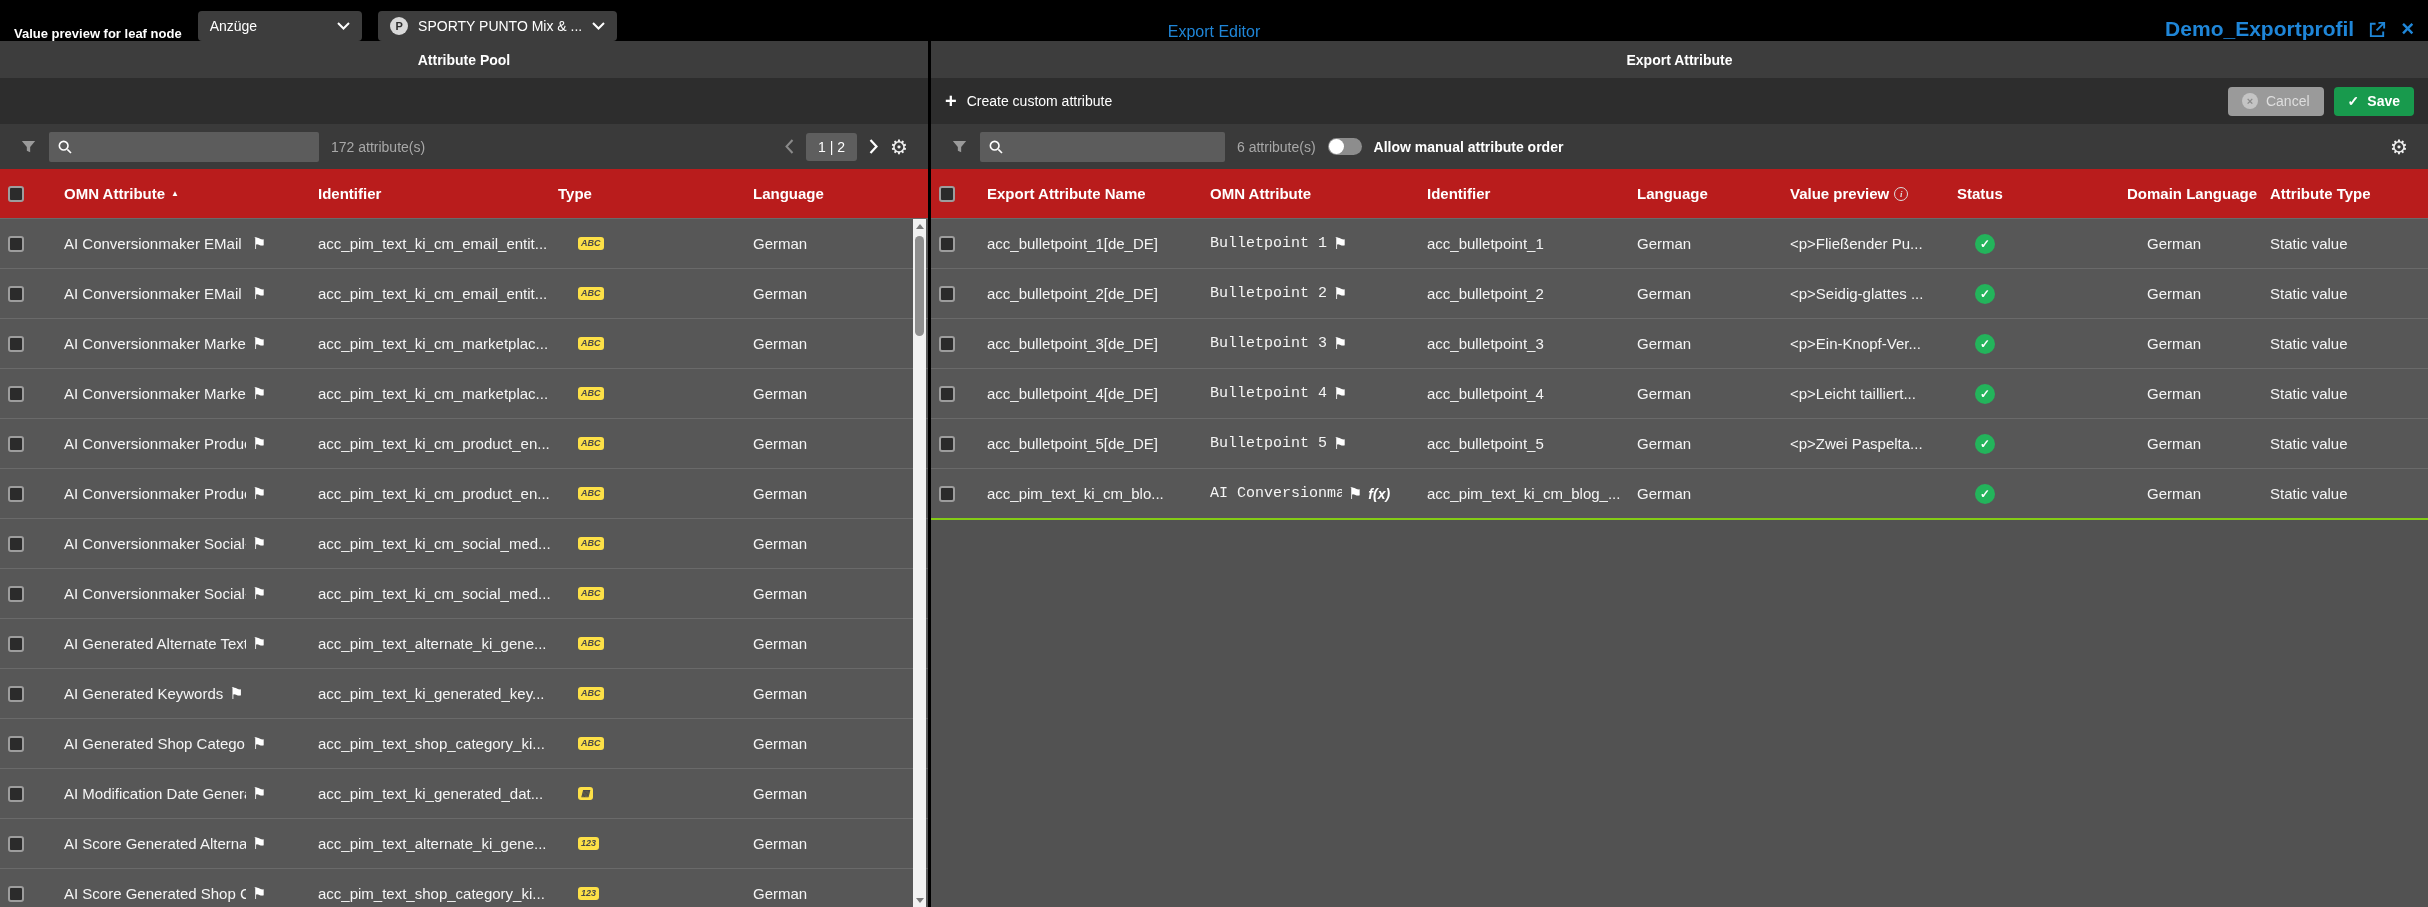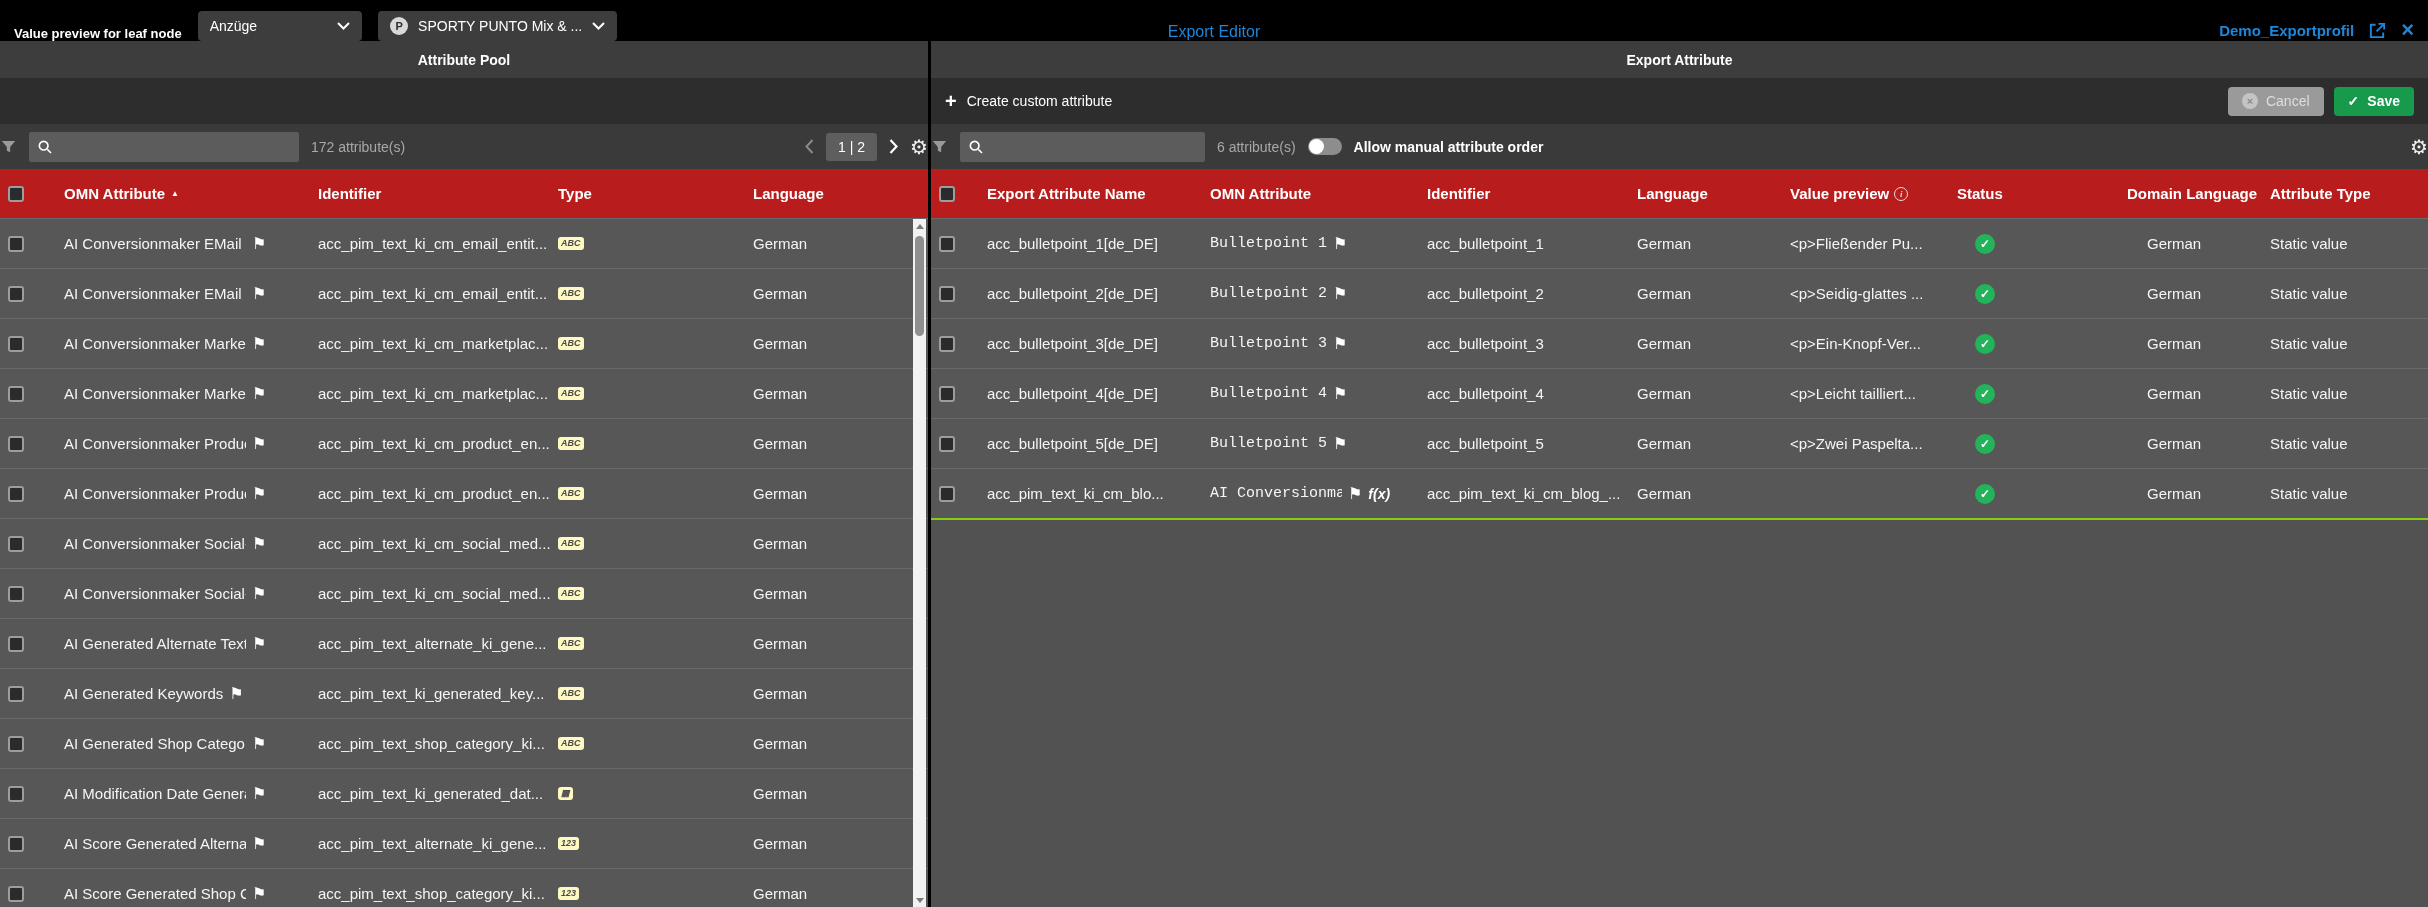--- a/index.html
+++ b/index.html
@@ -7,31 +7,31 @@
   body { background: #000; font-family: "Liberation Sans", sans-serif; color: #f2f2f2; }
 
   
   .topbar { height: 41px; background: #000; display: flex; align-items: flex-end; padding: 0 14px; position: relative; }
   .topbar-label { color: #fff; font-size: 13px; font-weight: bold; white-space: nowrap; }
   .select { background: #3d3d3d; border-radius: 4px; height: 30px; display: flex; align-items: center; gap: 10px; padding: 0 12px; margin-left: 16px; color: #fff; font-size: 14px; cursor: pointer; white-space: nowrap; }
   .select .chev { display: flex; align-items: center; }
   .p-badge { width: 18px; height: 18px; border-radius: 50%; background: #d9d9d9; color: #2e2e2e; font-weight: bold; font-size: 11px; display: flex; align-items: center; justify-content: center; }
   .topbar-title { position: absolute; left: 50%; transform: translateX(-50%); color: #1f86d8; font-weight: normal; font-size: 16px; }
   .topbar-right { margin-left: auto; display: flex; align-items: center; gap: 14px; }
-  .profile-name { color: #1f86d8; font-size: 15px; font-weight: bold; }
+  .profile-name { color: #1f86d8; font-size: 21px; font-weight: bold; }
   .close-x { color: #1f86d8; font-size: 22px; font-weight: bold; line-height: 1; cursor: pointer; }
 
   
   .panels { display: flex; height: 866px; gap: 3px; background: #000; }
   .panel { background: #525252; position: relative; overflow: hidden; }
   .panel.left { width: 928px; flex: none; }
   .panel.right { flex: 1; }
   .panel-title { height: 37px; background: #3d3d3d; display: flex; align-items: center; justify-content: center; color: #fff; font-size: 14px; font-weight: bold; }
   .panel-toolbar { height: 46px; background: #2d2d2d; display: flex; align-items: center; padding: 0 14px; gap: 10px; }
-  .filter-row { height: 45px; background: #3a3a3a; display: flex; align-items: center; padding: 0 0; gap: 12px; }
+  .filter-row { height: 45px; background: #3a3a3a; display: flex; align-items: center; padding: 0 20px; gap: 12px; }
   .search-box { background: #5c5c5c; border-radius: 2px; height: 30px; width: 270px; display: flex; align-items: center; padding: 0 8px; gap: 8px; }
   .search-box input { background: transparent; border: none; outline: none; color: #fff; font-size: 14px; width: 100%; font-family: "Liberation Sans", sans-serif; }
   .count-text { color: #a8a8a8; font-size: 14px; white-space: nowrap; }
   .spacer { flex: 1; }
   .gear { color: #f0f0f0; font-size: 20px; line-height: 1; cursor: pointer; }
   .page-box { background: #5e5e5e; border-radius: 3px; color: #fff; font-size: 14px; padding: 6px 12px; white-space: nowrap; }
   .pg-btn { display: flex; align-items: center; cursor: pointer; }
 
   
   .create-btn { display: flex; align-items: center; gap: 10px; color: #fff; font-size: 14px; cursor: pointer; }
@@ -53,21 +53,21 @@
   .thead { height: 49px; background: #b91c1c; }
   .thead .cell { font-weight: bold; color: #fff; font-size: 15px; }
   .cell { display: flex; align-items: center; padding-left: 8px; overflow: hidden; white-space: nowrap; font-size: 15px; color: #f5f5f5; }
   .trow { height: 50px; background: #575757; border-top: 1px solid #6a6a6a; }
   .tbody-right { border-bottom: 2px solid #84cc16; }
   .cb { width: 16px; height: 16px; border: 2px solid #9d9d9d; border-radius: 3px; background: #2b2b2b; flex: none; cursor: pointer; }
   .omn-txt { display: inline-block; max-width: 182px; overflow: hidden; text-overflow: clip; white-space: nowrap; }
   .omn-txt-r { display: inline-block; max-width: 132px; overflow: hidden; text-overflow: clip; white-space: nowrap; font-family: Liberation Mono, monospace; }
   .flag { color: #fff; font-size: 16px; margin-left: 6px; flex: none; }
   .fx { color: #fff; font-size: 14px; font-weight: bold; font-style: italic; margin-left: 6px; flex: none; }
-  .type-badge { background: #fef9c3; color: #4a4a4a; font-size: 9px; font-weight: bold; font-style: italic; border-radius: 3px; padding: 2px 3px; line-height: 1.1; }
+  .type-badge { background: #fde047; color: #4a4a4a; font-size: 9px; font-weight: bold; font-style: italic; border-radius: 3px; padding: 2px 3px; line-height: 1.1; margin-left: 20px; }
   .sort-caret { font-size: 8px; color: #fff; margin-left: 6px; }
   .status-ok { width: 20px; height: 20px; border-radius: 50%; background: #23b45b; color: #fff; font-size: 12px; font-weight: bold; display: flex; align-items: center; justify-content: center; margin-left: 18px; }
   .info-circle { width: 14px; height: 14px; border: 1px solid #ddd; border-radius: 50%; color: #ddd; font-size: 9px; font-style: italic; font-family: "Liberation Serif", serif; display: inline-flex; align-items: center; justify-content: center; margin-left: 5px; }
 
   
   .scrollbar { position: absolute; top: 178px; bottom: 0; right: 2px; width: 13px; background: #f2f2f2; }
   .sb-arrow { position: absolute; left: 0; width: 13px; height: 14px; display: flex; align-items: center; justify-content: center; cursor: pointer; }
   .sb-arrow.up { top: 0; } .sb-arrow.down { bottom: 0; }
   .tri-up { width: 0; height: 0; border-left: 4px solid transparent; border-right: 4px solid transparent; border-bottom: 5px solid #7a7a7a; }
   .tri-down { width: 0; height: 0; border-left: 4px solid transparent; border-right: 4px solid transparent; border-top: 5px solid #7a7a7a; }

